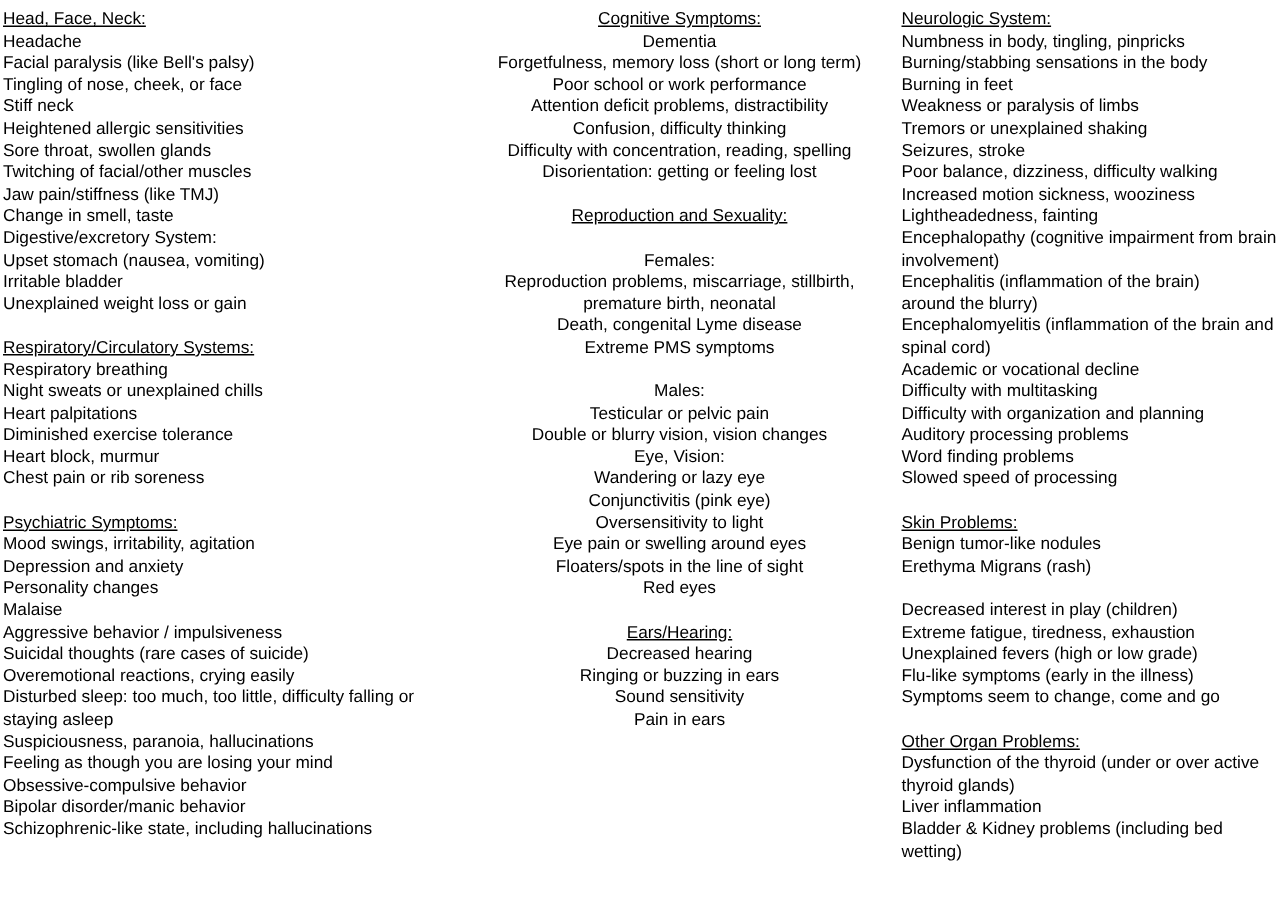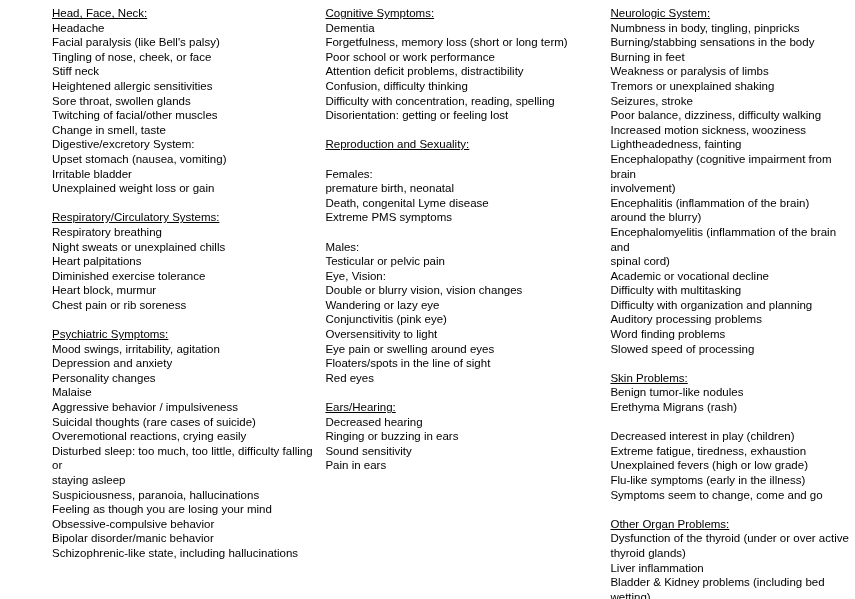--- a/index.html
+++ b/index.html
@@ -24,22 +24,22 @@
   }
   .columns {
     display: flex;
     flex-direction: row;
     align-items: flex-start;
     gap: 0;
   }
   .col {
     box-sizing: border-box;
   }
-  .col-1 { width: 305px; padding-left: 21px; margin-left: 31px; }
-  .col-2 { width: 296px; }
+  .col-1 { width: 305px; padding-left: 2px; }
+  .col-2 { width: 296px; text-align: center; }
   .col-3 { width: 254px; }
 
   .block {
     margin: 0;
   }
   .heading {
     text-decoration: underline;
     line-height: 14.6px;
     white-space: pre-wrap;
   }
@@ -59,20 +59,21 @@
       <div class="col col-1">
         <div class="block">
           <div class="heading">Head, Face, Neck:</div>
           <div class="item">Headache</div>
           <div class="item">Facial paralysis (like Bell's palsy)</div>
           <div class="item">Tingling of nose, cheek, or face</div>
           <div class="item">Stiff neck</div>
           <div class="item">Heightened allergic sensitivities</div>
           <div class="item">Sore throat, swollen glands</div>
           <div class="item">Twitching of facial/other muscles</div>
+          <div class="item">Jaw pain/stiffness (like TMJ)</div>
           <div class="item">Change in smell, taste</div>
         </div>
         <div class="block">
           <div class="item">Digestive/excretory System:</div>
           <div class="item">Upset stomach (nausea, vomiting)</div>
           <div class="item">Irritable bladder</div>
           <div class="item">Unexplained weight loss or gain</div>
         </div>
         <div class="spacer"></div>
         <div class="block">
@@ -114,32 +115,33 @@
           <div class="item">Difficulty with concentration, reading, spelling</div>
           <div class="item">Disorientation: getting or feeling lost</div>
         </div>
         <div class="spacer"></div>
         <div class="block">
           <div class="heading">Reproduction and Sexuality:</div>
         </div>
         <div class="spacer"></div>
         <div class="block">
           <div class="item">Females:</div>
+          <div class="item">Reproduction problems, miscarriage, stillbirth,</div>
           <div class="item">premature birth, neonatal</div>
           <div class="item">Death, congenital Lyme disease</div>
           <div class="item">Extreme PMS symptoms</div>
         </div>
         <div class="spacer"></div>
         <div class="block">
           <div class="item">Males:</div>
           <div class="item">Testicular or pelvic pain</div>
         </div>
         <div class="block">
+          <div class="item">Double or blurry vision, vision changes</div>
           <div class="item">Eye, Vision:</div>
-          <div class="item">Double or blurry vision, vision changes</div>
           <div class="item">Wandering or lazy eye</div>
           <div class="item">Conjunctivitis (pink eye)</div>
           <div class="item">Oversensitivity to light</div>
           <div class="item">Eye pain or swelling around eyes</div>
           <div class="item">Floaters/spots in the line of sight</div>
           <div class="item">Red eyes</div>
         </div>
         <div class="spacer"></div>
         <div class="block">
           <div class="heading">Ears/Hearing:</div>

